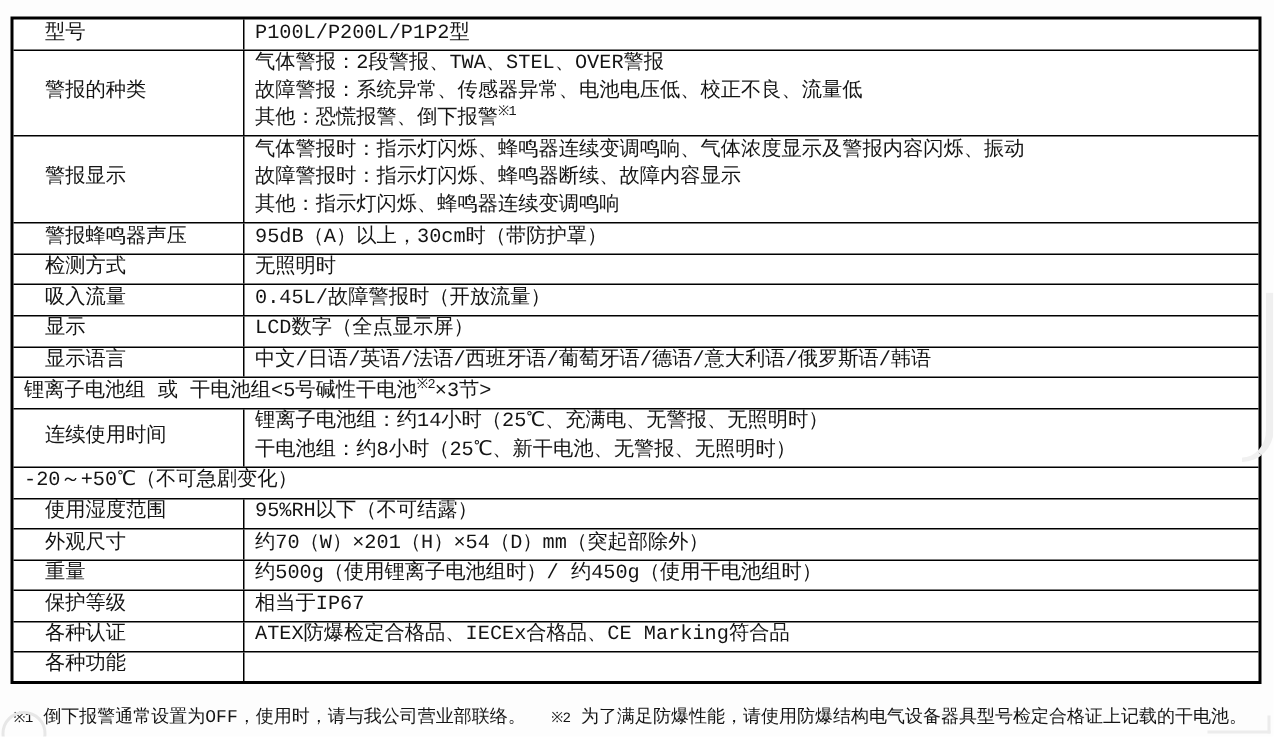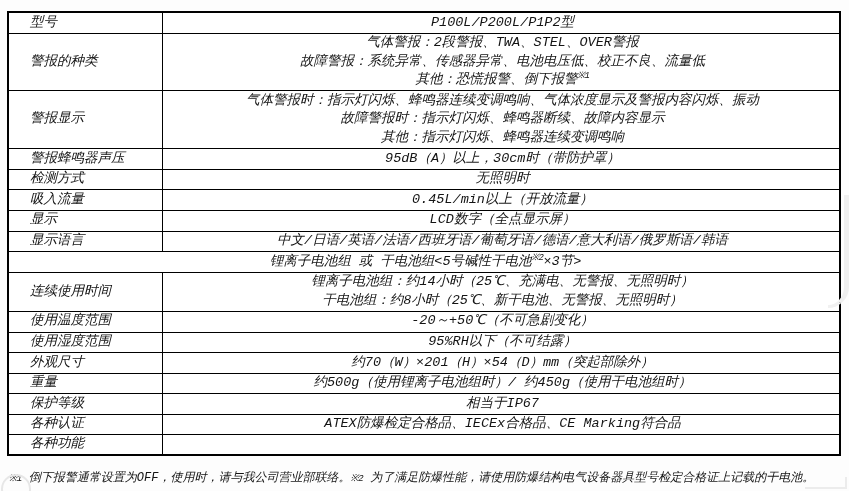--- a/index.html
+++ b/index.html
@@ -9,21 +9,20 @@
     height: 491px;
     background: #fdfdfd;
     overflow: hidden;
     font-family: "Liberation Mono", "DejaVu Sans Mono", monospace;
     color: #141414;
   }
   .page {
     position: relative;
     width: 849px;
     height: 491px;
-    font-style: italic;
   }
   .spec-table {
     position: absolute;
     left: 7px;
     top: 11px;
     width: 834px;
     border: 2px solid #000;
     box-sizing: border-box;
     background: #fff;
   }
@@ -48,38 +47,37 @@
     border-right: 1.5px solid #000;
     padding-left: 21px;
   }
   .cell.value {
     flex: 1 1 auto;
     padding: 0.5px 4px 0.5px 7px;
     overflow: hidden;
   }
   .vline {
     line-height: 18.6px;
-    text-align: center;
   }
   sup.ref {
     font-size: 9px;
     line-height: 0;
     vertical-align: super;
     letter-spacing: -0.5px;
   }
   .footnotes {
     position: absolute;
     left: 9px;
     top: 471px;
     width: 836px;
     font-size: 12px;
     line-height: 15px;
     white-space: nowrap;
   }
-  .fn + .fn { }
+  .fn + .fn { margin-left: 17px; }
   .fn-mark {
     font-size: 9.5px;
     letter-spacing: -0.5px;
   }
   
   .artifact {
     position: absolute;
     pointer-events: none;
   }
   .artifact.circle-bl {
@@ -143,21 +141,21 @@
       </div>
       <div class="row">
         <div class="cell label">检测方式</div>
         <div class="cell value">
           <div class="vline supable">无照明时</div>
         </div>
       </div>
       <div class="row">
         <div class="cell label">吸入流量</div>
         <div class="cell value">
-          <div class="vline supable">0.45L/min以上（开放流量）</div>
+          <div class="vline supable">0.45L/故障警报时（开放流量）</div>
         </div>
       </div>
       <div class="row">
         <div class="cell label">显示</div>
         <div class="cell value">
           <div class="vline supable">LCD数字（全点显示屏）</div>
         </div>
       </div>
       <div class="row">
         <div class="cell label">显示语言</div>
@@ -171,21 +169,20 @@
         </div>
       </div>
       <div class="row">
         <div class="cell label">连续使用时间</div>
         <div class="cell value">
           <div class="vline supable">锂离子电池组：约14小时（25℃、充满电、无警报、无照明时）</div>
           <div class="vline supable">干电池组：约8小时（25℃、新干电池、无警报、无照明时）</div>
         </div>
       </div>
       <div class="row">
-        <div class="cell label">使用温度范围</div>
         <div class="cell value">
           <div class="vline supable">-20～+50℃（不可急剧变化）</div>
         </div>
       </div>
       <div class="row">
         <div class="cell label">使用湿度范围</div>
         <div class="cell value">
           <div class="vline supable">95%RH以下（不可结露）</div>
         </div>
       </div>

